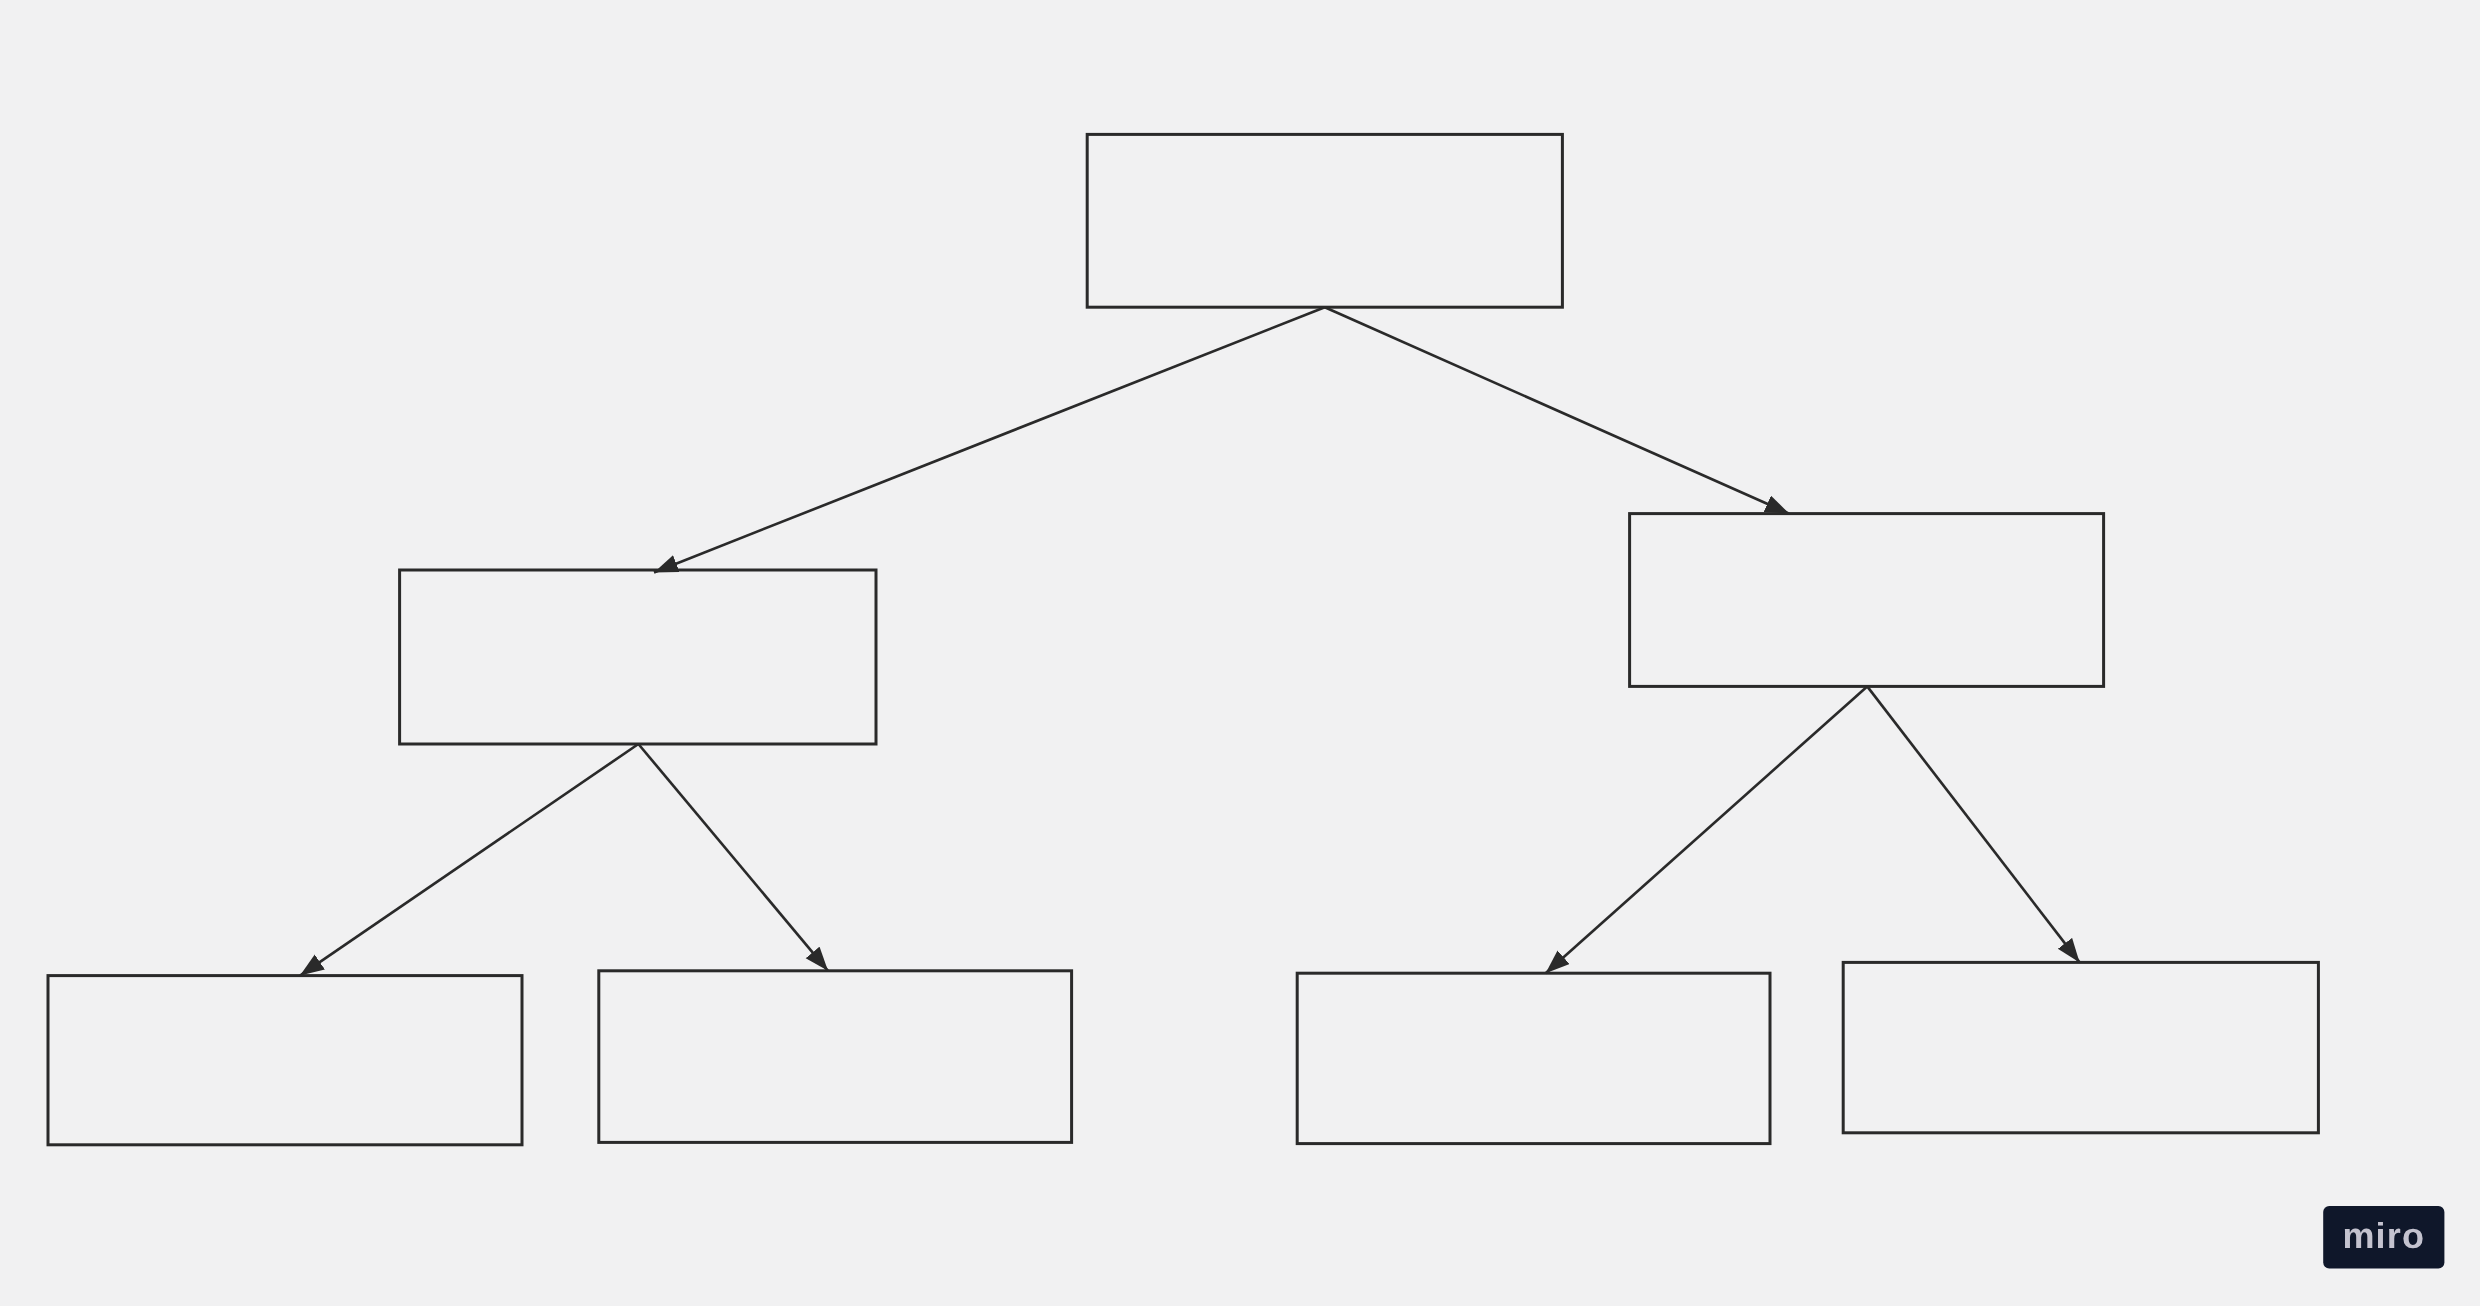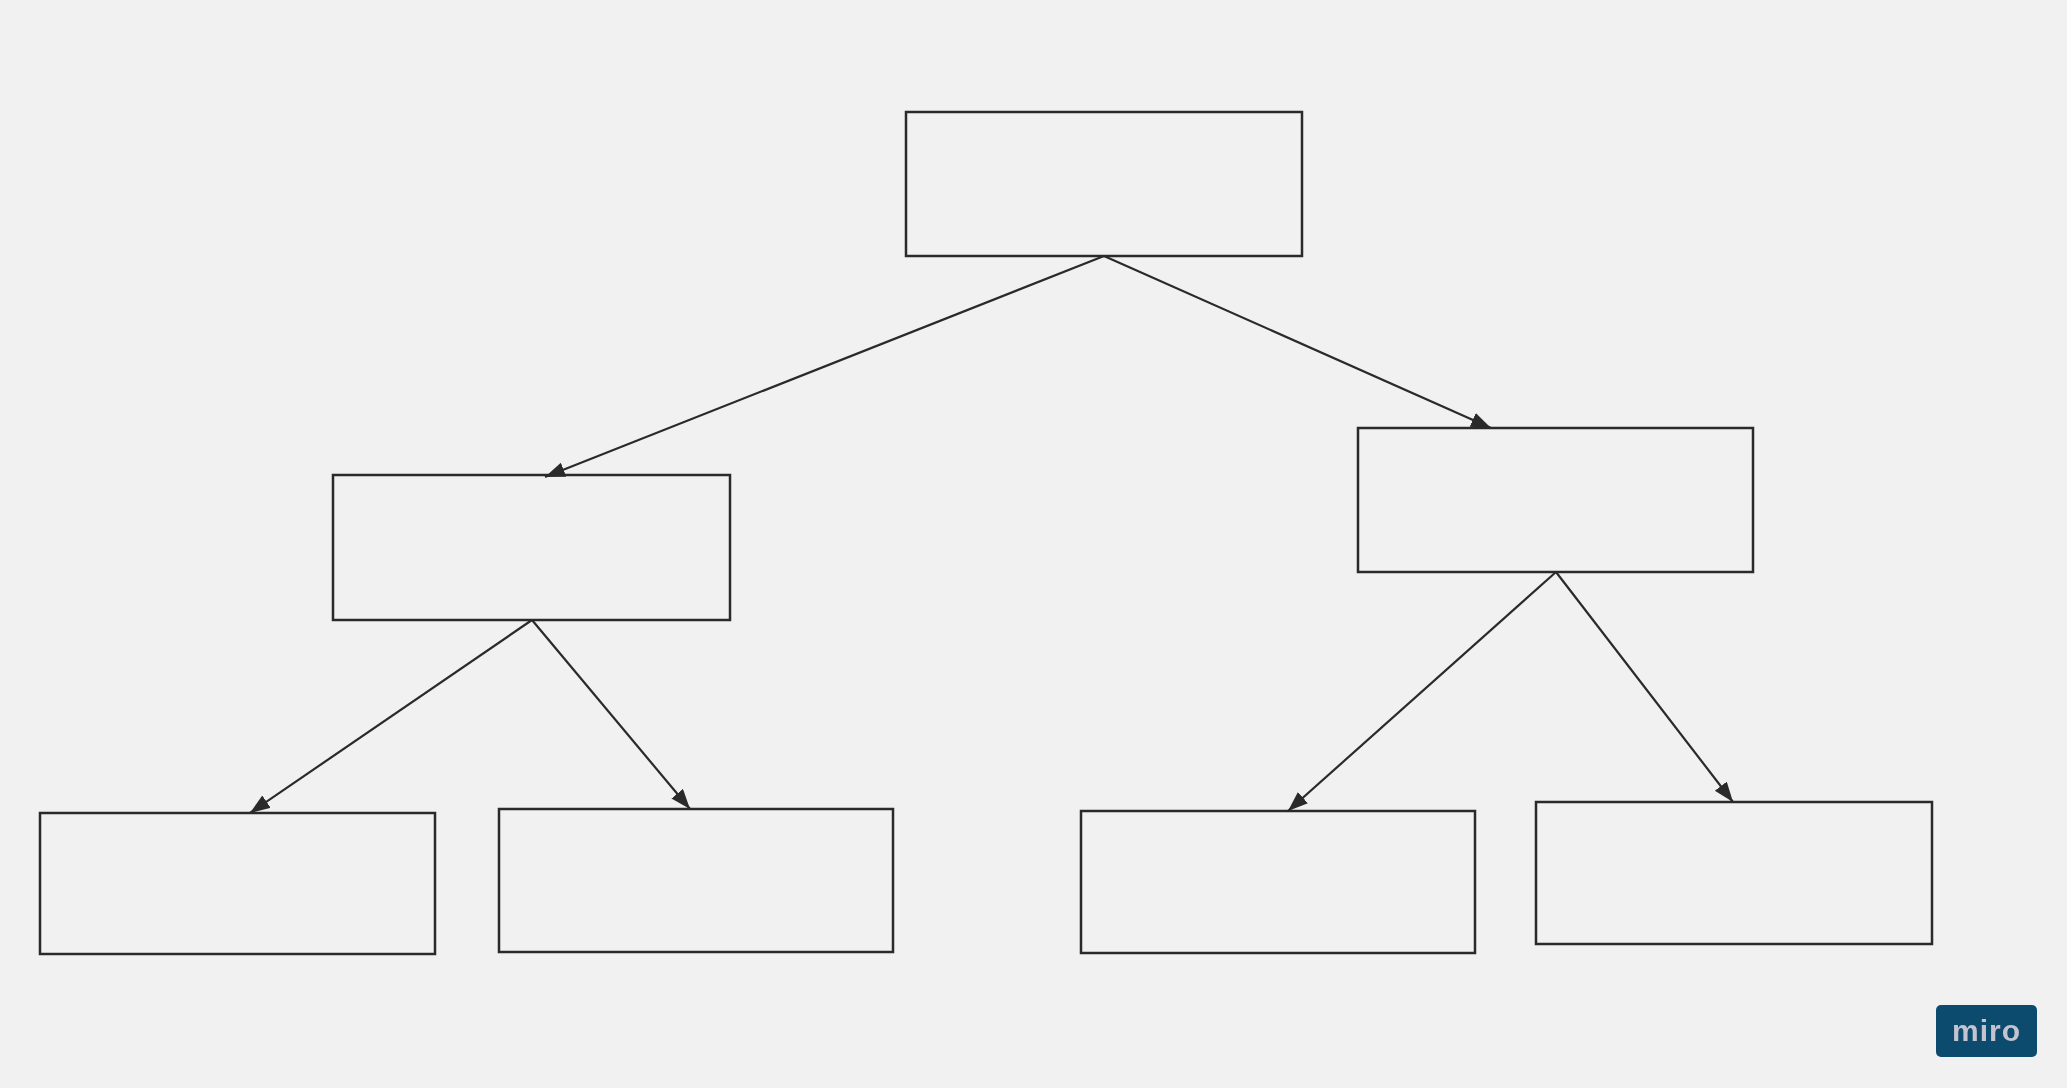--- a/index.html
+++ b/index.html
@@ -65,16 +65,16 @@
         <text x="237.5" y="883.5" text-anchor="middle" dominant-baseline="middle" fill="#2a2a2a" font-size="28"></text>
         <rect x="499" y="809" width="394" height="143" fill="none" stroke="#2a2a2a" stroke-width="2.5"></rect>
         <text x="696" y="880.5" text-anchor="middle" dominant-baseline="middle" fill="#2a2a2a" font-size="28"></text>
         <rect x="1081" y="811" width="394" height="142" fill="none" stroke="#2a2a2a" stroke-width="2.5"></rect>
         <text x="1278" y="882" text-anchor="middle" dominant-baseline="middle" fill="#2a2a2a" font-size="28"></text>
         <rect x="1536" y="802" width="396" height="142" fill="none" stroke="#2a2a2a" stroke-width="2.5"></rect>
         <text x="1734" y="873" text-anchor="middle" dominant-baseline="middle" fill="#2a2a2a" font-size="28"></text>
       </g>
   </svg>
 
-  <a class="watermark" style="background: #0c4a6e; color: rgb(196, 195, 207);">
+  <a class="watermark" style="background: #0f172a; color: rgb(196, 195, 207);">
     <span>miro</span>
   </a>
 </div>
 
 </body></html>

